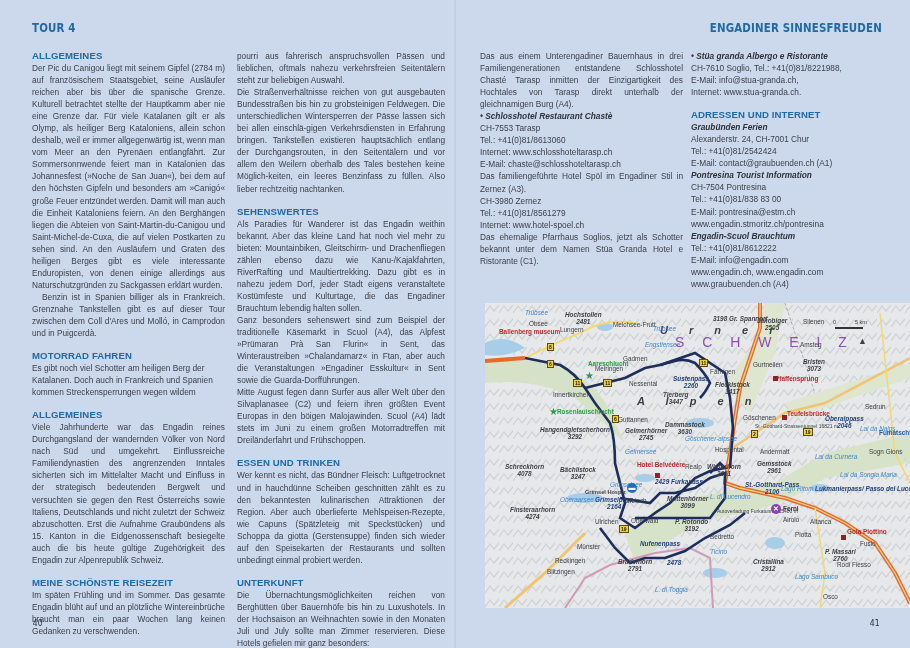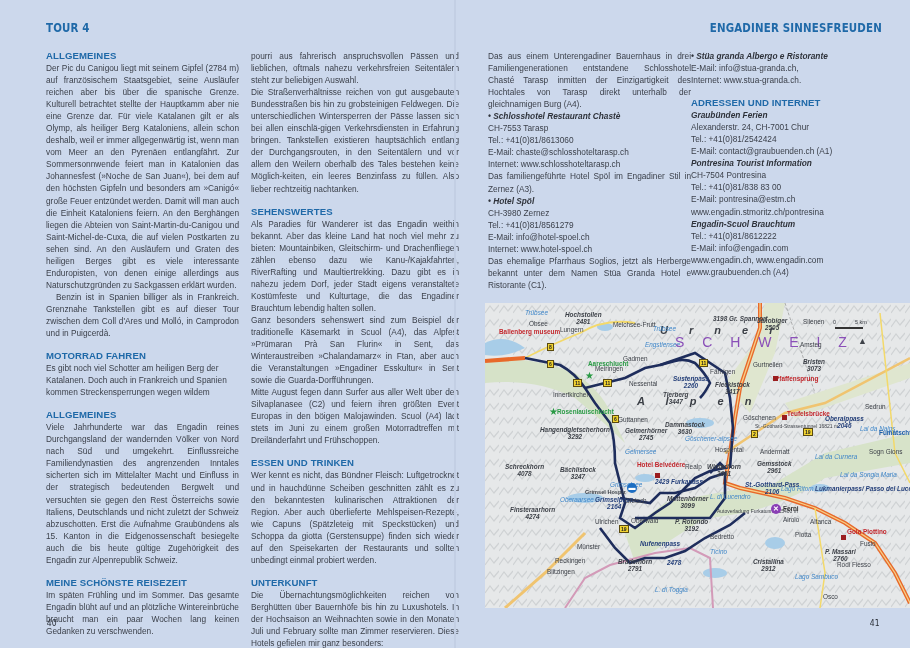--- a/index.html
+++ b/index.html
@@ -5,37 +5,37 @@
   * { box-sizing: border-box; margin: 0; padding: 0; }
   html, body { width: 910px; height: 648px; overflow: hidden; }
   body {
     background: #ccd8ec;
     font-family: "Liberation Sans", sans-serif;
     color: #3a3f4a;
     position: relative;
   }
   .spread { position: absolute; inset: 0; }
   .page-left, .page-right { position: absolute; top: 0; height: 648px; }
-  .page-left { left: 18px; width: 455px; padding-left: 8px; }
+  .page-left { left: 4px; width: 455px; padding-left: 8px; }
   .page-right { left: 455px; width: 455px; }
   .gutter { position: absolute; left: 454px; top: 0; width: 2px; height: 648px; background: #c3cfe4; }
 
   .running-head {
     position: absolute; top: 20px;
     font-family: "DejaVu Sans", sans-serif;
     font-weight: bold; font-size: 12.5px; letter-spacing: 0.2px;
     color: #1f69a8; transform: scaleX(0.82); transform-origin: left center;
   }
   .running-head.left { left: 28px; }
   .running-head.right { right: 28px; transform-origin: right center; }
 
   .col { position: absolute; top: 50px; font-size: 8.3px; line-height: 12.05px; text-align: justify; color: #3c414b; }
   .col.c1 { left: 28px; width: 193px; }
   .col.c2 { left: 233px; width: 208px; }
-  .col.c3 { left: 33px; width: 203px; }
+  .col.c3 { left: 25px; width: 203px; }
   .col.c4 { left: 236px; width: 200px; }
 
   .h {
     font-size: 9.6px; font-weight: bold; color: #1f69a8;
     letter-spacing: 0.1px; line-height: 12px; margin-top: 11px; text-align: left;
   }
   .h.first { margin-top: 0; }
   .p { margin: 0; }
   .p.indent { text-indent: 10px; }
   .line { display: block; text-align: left; }
@@ -95,49 +95,48 @@
 
       <div class="h">SEHENSWERTES</div>
       <p class="p">Als Paradies für Wanderer ist das Engadin weithin bekannt. Aber das kleine Land hat noch viel mehr zu bieten: Mountainbiken, Gleitschirm- und Drachenfliegen zählen ebenso dazu wie Kanu-/Kajakfahrten, RiverRafting und Maultiertrekking. Dazu gibt es in nahezu jedem Dorf, jeder Stadt eigens veranstaltete Kostümfeste und Kulturtage, die das Engadiner Brauchtum lebendig halten sollen.</p>
       <p class="p">Ganz besonders sehenswert sind zum Beispiel der traditionelle Käsemarkt in Scuol (A4), das Alpfest »Prümaran Prà San Flurin« in Sent, das Winteraustreiben »Chalandamarz« in Ftan, aber auch die Veranstaltungen »Engadiner Esskultur« in Sent sowie die Guarda-Dorfführungen.</p>
       <p class="p">Mitte August fegen dann Surfer aus aller Welt über den Silvaplanasee (C2) und feiern ihren größten Event Europas in den böigen Malojawinden. Scuol (A4) lädt stets im Juni zu einem großen Motorradtreffen mit Dreiländerfahrt und Frühschoppen.</p>
 
       <div class="h">ESSEN UND TRINKEN</div>
       <p class="p">Wer kennt es nicht, das Bündner Fleisch: Luftgetrocknet und in hauchdünne Scheiben geschnitten zählt es zu den bekanntesten kulinarischen Attraktionen der Region. Aber auch überlieferte Mehlspeisen-Rezepte, wie Capuns (Spätzleteig mit Speckstücken) und Schoppa da giotta (Gerstensuppe) finden sich wieder auf den Speisekarten der Restaurants und sollten unbedingt einmal probiert werden.</p>
 
       <div class="h">UNTERKUNFT</div>
-      <p class="p">Die Übernachtungsmöglichkeiten reichen von Berghütten über Bauernhöfe bis hin zu Luxushotels. In der Hochsaison an Weihnachten sowie in den Monaten Juli und February sollte man Zimmer reservieren. Diese Hotels gefielen mir ganz besonders:</p>
+      <p class="p">Die Übernachtungsmöglichkeiten reichen von Berghütten über Bauernhöfe bis hin zu Luxushotels. In der Hochsaison an Weihnachten sowie in den Monaten Juli und July sollte man Zimmer reservieren. Diese Hotels gefielen mir ganz besonders:</p>
     </div>
 
     <div class="page-num left">40</div>
   </div>
 
   <div class="gutter"></div>
 
   <div class="page-right">
     <div class="running-head right">ENGADINER SINNESFREUDEN</div>
 
     <div class="col c3">
       <p class="p">Das aus einem Unterengadiner Bauernhaus in drei Familiengenerationen entstandene Schlosshotel Chasté Tarasp inmitten der Einzigartigkeit des Hochtales von Tarasp direkt unterhalb der gleichnamigen Burg (A4).</p>
       <div class="b">• Schlosshotel Restaurant Chastè</div>
       <span class="line">CH-7553 Tarasp</span>
       <span class="line">Tel.: +41(0)81/8613060</span>
+      <span class="line">Internet: www.schlosshoteltarasp.ch</span>
       <span class="line">E-Mail: chaste@schlosshoteltarasp.ch</span>
-      <span class="line">Internet: www.schlosshoteltarasp.ch</span>
       <p class="p">Das familiengeführte Hotel Spöl im Engadiner Stil in Zernez (A3).</p>
-      <div class="b">• Hotel Spöl</div>
       <span class="line">CH-3980 Zernez</span>
       <span class="line">Tel.: +41(0)81/8561279</span>
-      <span class="line">E-Mail: info@hotel-spoel.ch</span>
       <span class="line">Internet: www.hotel-spoel.ch</span>
-      <p class="p">Das ehemalige Pfarrhaus Soglios, jetzt als Herberge bekannt unter dem Namen Stüa Granda Hotel e Ristorante (C1).</p>
+      <p class="p">Das ehemalige Pfarrhaus Soglios, jetzt als Schotter bekannt unter dem Namen Stüa Granda Hotel e Ristorante (C1).</p>
     </div>
 
     <div class="col c4">
       <div class="b">• Stüa granda Albergo e Ristorante</div>
+      <span class="line">CH-7610 Soglio, Tel.: +41(0)81/8221988,</span>
       <span class="line">E-Mail: info@stua-granda.ch,</span>
       <span class="line">Internet: www.stua-granda.ch.</span>
 
       <div class="h">ADRESSEN UND INTERNET</div>
       <div class="b">Graubünden Ferien</div>
       <span class="line">Alexanderstr. 24, CH-7001 Chur</span>
       <span class="line">Tel.: +41(0)81/2542424</span>
       <span class="line">E-Mail: contact@graubuenden.ch (A1)</span>
       <div class="b">Pontresina Tourist Information</div>
       <span class="line">CH-7504 Pontresina</span>

